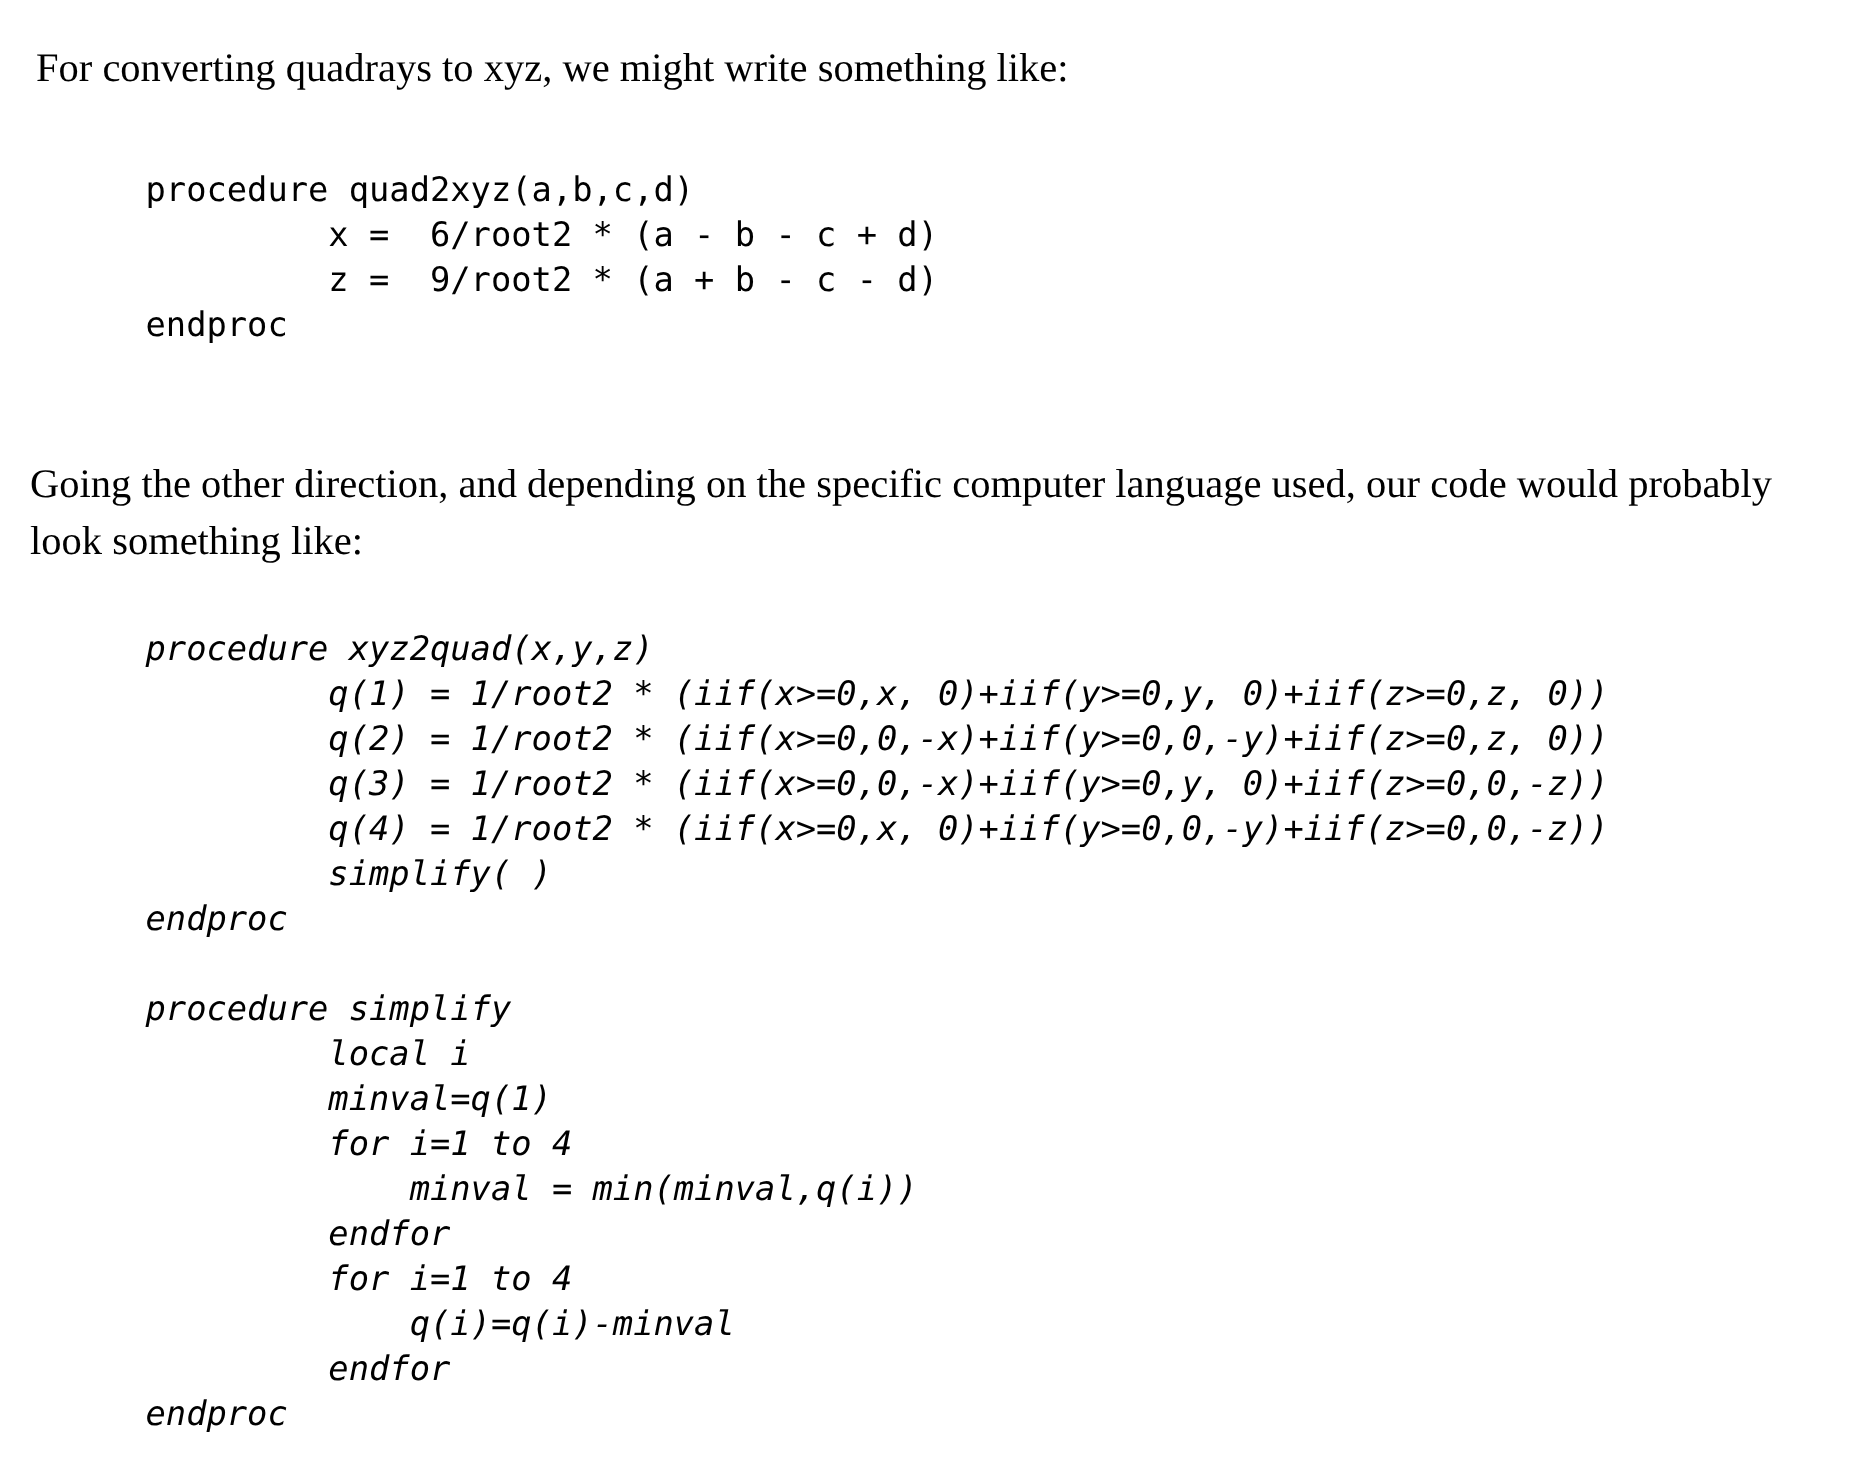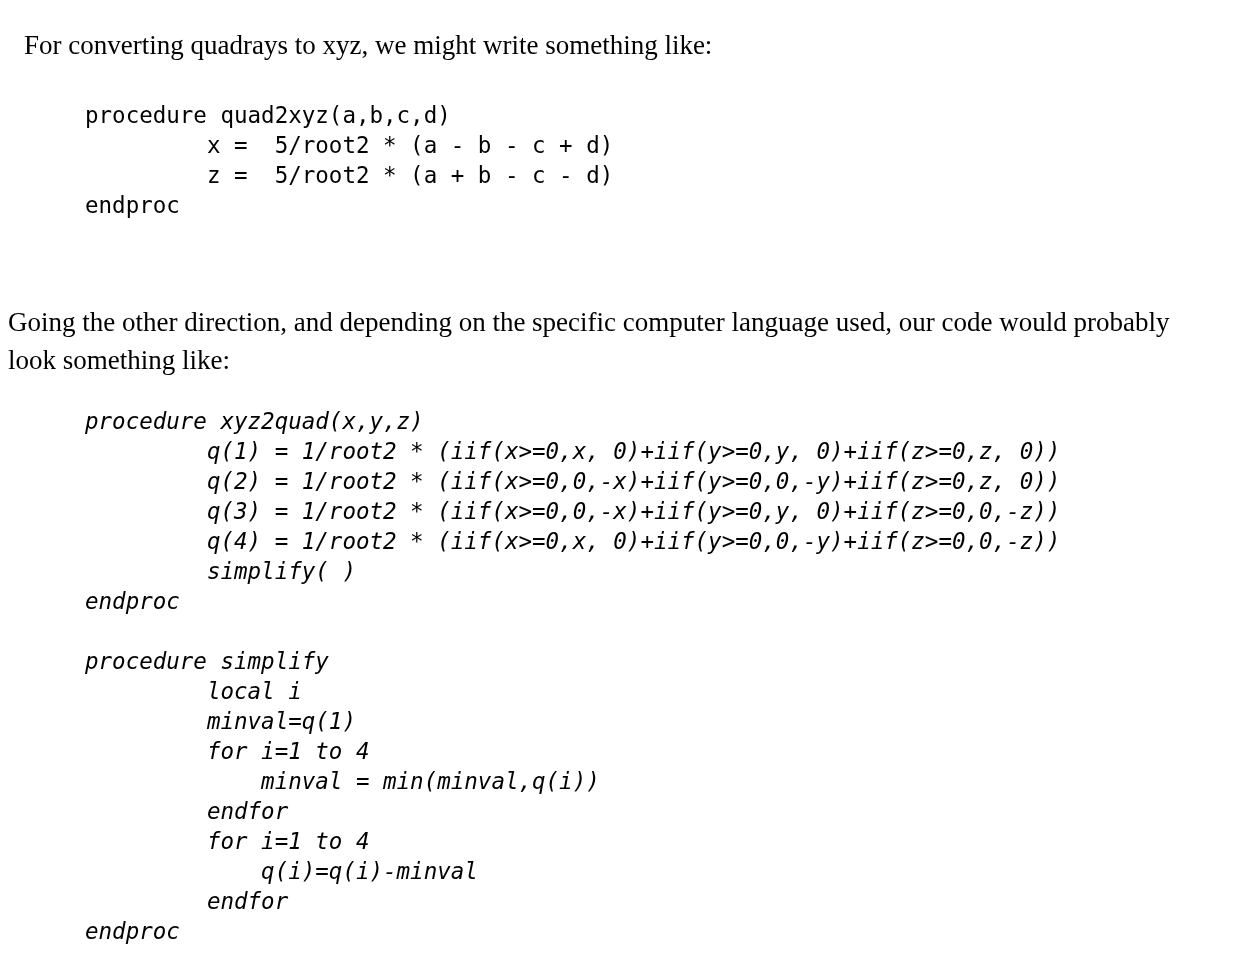--- a/index.html
+++ b/index.html
@@ -37,35 +37,35 @@
 
   .para-1 {
     position: absolute;
     left: 24px;
     top: 26px;
     width: 1180px;
   }
 
   .para-2 {
     position: absolute;
-    left: 8px;
+    left: 20px;
     top: 303px;
     width: 1175px;
   }
 
   
   .code {
     position: absolute;
     font-family: "DejaVu Sans Mono", "Liberation Mono", monospace;
     font-size: 22.5px;
     line-height: 30px;
     letter-spacing: 0px;
     color: #000;
     white-space: pre;
-    margin: 0;
+    margin: 12px;
   }
 
   .code-block-1 {
     left: 85px;
     top: 100px;
   }
 
   .code-block-2 {
     left: 85px;
     top: 406px;
@@ -82,19 +82,19 @@
     height: 30px;
   }
 </style>
 </head>
 <body>
 
 <div class="page">
 
   <p class="prose para-1">For converting quadrays to xyz, we might write something like:</p>
 
-  <pre class="code code-block-1"><span class="code-line">procedure quad2xyz(a,b,c,d)</span><span class="code-line">         x =  5/root2 * (a - b - c + d)</span><span class="code-line">         z =  5/root2 * (a + b - c - d)</span><span class="code-line">endproc</span></pre>
+  <pre class="code code-block-1"><span class="code-line">procedure quad2xyz(a,b,c,d)</span><span class="code-line">         x =  6/root2 * (a - b - c + d)</span><span class="code-line">         z =  9/root2 * (a + b - c - d)</span><span class="code-line">endproc</span></pre>
 
   <p class="prose para-2">Going the other direction, and depending on the specific computer language used, our code would probably look something like:</p>
 
   <pre class="code code-block-2"><span class="code-line">procedure xyz2quad(x,y,z)</span><span class="code-line">         q(1) = 1/root2 * (iif(x&gt;=0,x, 0)+iif(y&gt;=0,y, 0)+iif(z&gt;=0,z, 0))</span><span class="code-line">         q(2) = 1/root2 * (iif(x&gt;=0,0,-x)+iif(y&gt;=0,0,-y)+iif(z&gt;=0,z, 0))</span><span class="code-line">         q(3) = 1/root2 * (iif(x&gt;=0,0,-x)+iif(y&gt;=0,y, 0)+iif(z&gt;=0,0,-z))</span><span class="code-line">         q(4) = 1/root2 * (iif(x&gt;=0,x, 0)+iif(y&gt;=0,0,-y)+iif(z&gt;=0,0,-z))</span><span class="code-line">         simplify( )</span><span class="code-line">endproc</span><span class="code-line blank">&nbsp;</span><span class="code-line">procedure simplify</span><span class="code-line">         local i</span><span class="code-line">         minval=q(1)</span><span class="code-line">         for i=1 to 4</span><span class="code-line">             minval = min(minval,q(i))</span><span class="code-line">         endfor</span><span class="code-line">         for i=1 to 4</span><span class="code-line">             q(i)=q(i)-minval</span><span class="code-line">         endfor</span><span class="code-line">endproc</span></pre>
 
 </div>
 
 </body></html>

